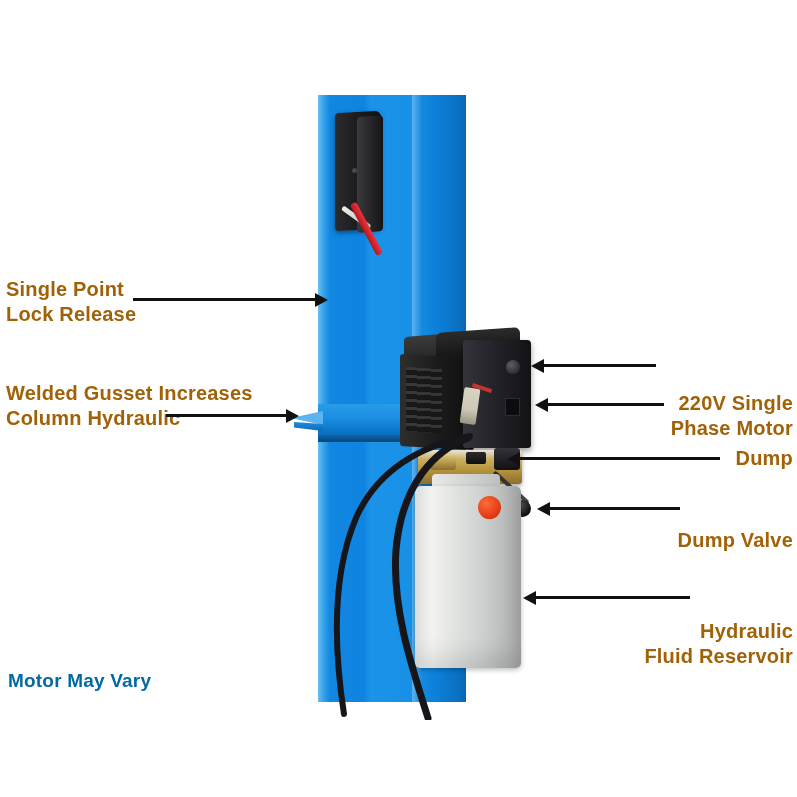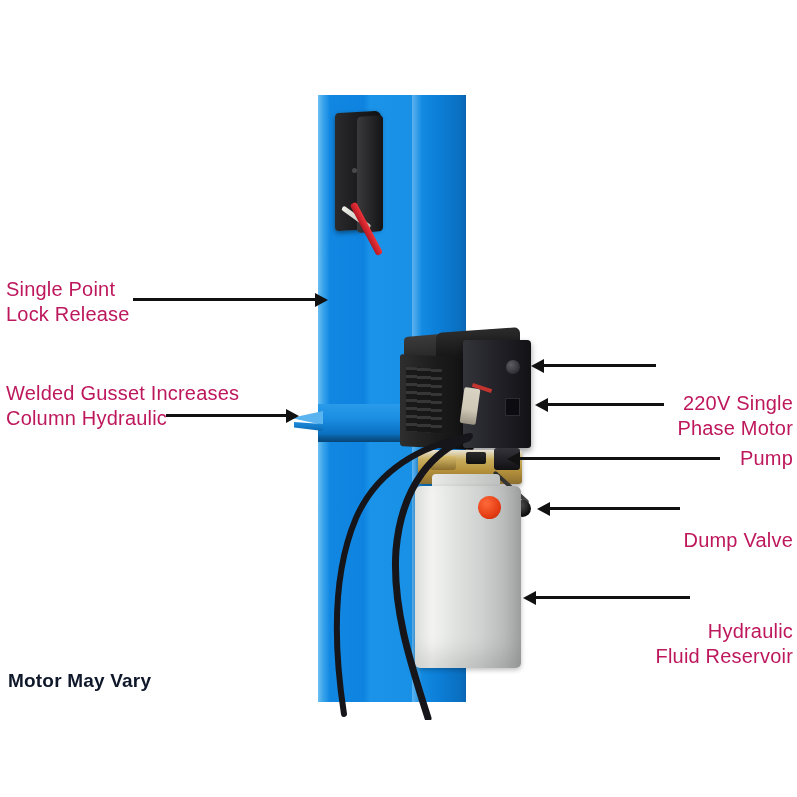--- a/index.html
+++ b/index.html
@@ -15,36 +15,36 @@
     width: 797px;
     height: 797px;
     background: #ffffff;
     overflow: hidden;
   }
 
   
   .callout {
     position: absolute;
     font-family: "Liberation Sans", sans-serif;
-    font-weight: normal;
+    font-weight: bold;
     font-size: 20px;
     line-height: 25px;
-    color: #be185d;
+    color: #a16207;
     letter-spacing: 0.2px;
     white-space: pre-line;
   }
   .callout.left  { text-align: left; }
   .callout.right { text-align: right; }
 
   .note {
     position: absolute;
     font-family: "Liberation Sans", sans-serif;
     font-weight: bold;
     font-size: 19px;
-    color: #0f172a;
+    color: #0369a1;
     letter-spacing: 0.2px;
   }
 
   
   .arrow {
     position: absolute;
     height: 3px;
     background: #111111;
   }
   .arrow .head {
@@ -440,21 +440,21 @@
   <div class="arrow to-left" style="left:542px; top:364px; width:114px;">
     <span class="head"></span>
   </div>
 
   <div class="callout right" style="right:4px; top:391px; width:330px;">220V Single
 Phase Motor</div>
   <div class="arrow to-left" style="left:546px; top:403px; width:118px;">
     <span class="head"></span>
   </div>
 
-  <div class="callout right" style="right:4px; top:446px; width:330px;">Pump</div>
+  <div class="callout right" style="right:4px; top:446px; width:330px;">Dump</div>
   <div class="arrow to-left" style="left:518px; top:457px; width:202px;">
     <span class="head"></span>
   </div>
 
   <div class="callout right" style="right:4px; top:496px; width:330px;margin-top:32px;">Dump Valve</div>
   <div class="arrow to-left" style="left:548px; top:507px; width:132px;">
     <span class="head"></span>
   </div>
 
   <div class="callout right" style="right:4px; top:619px; width:330px;">Hydraulic

